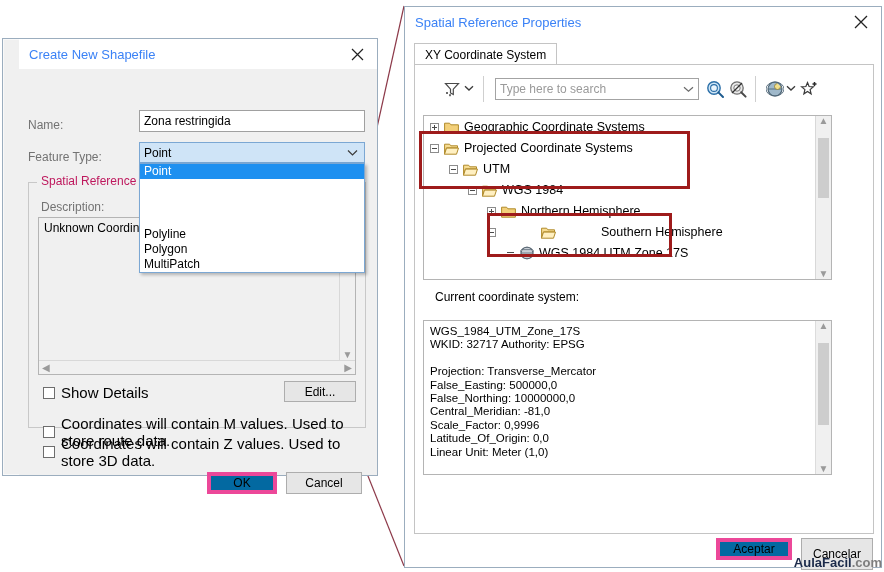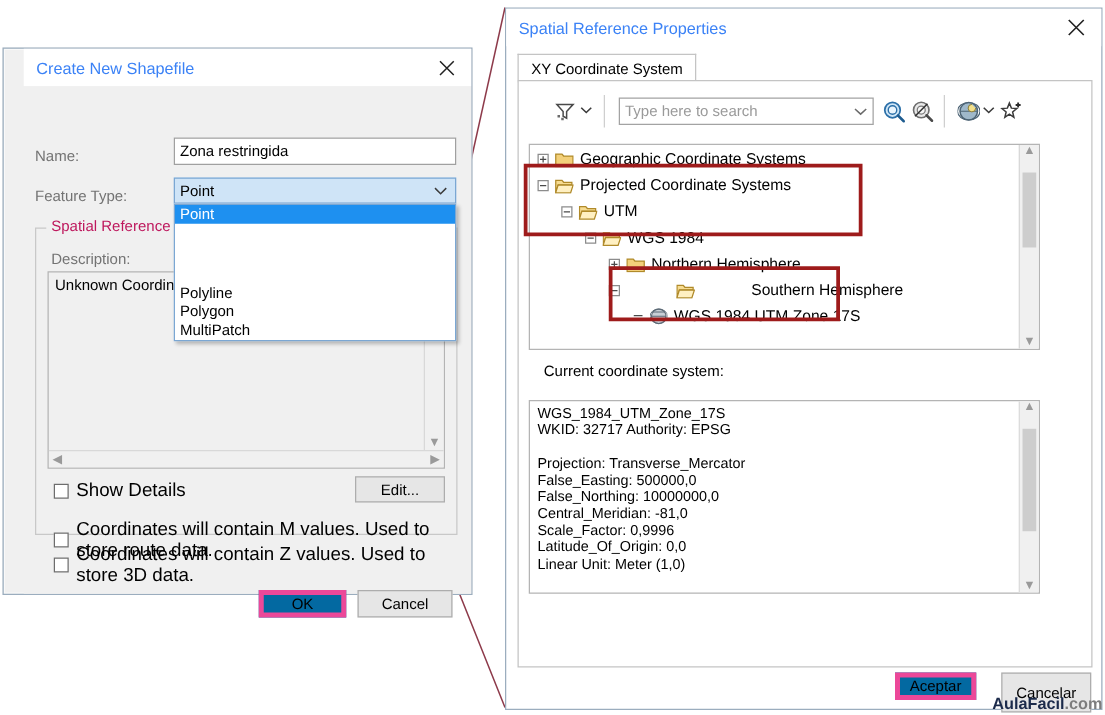--- a/index.html
+++ b/index.html
@@ -434,19 +434,19 @@
 Latitude_Of_Origin: 0,0
 Linear Unit: Meter (1,0)</div>
       <div class="curscroll">
         <span class="arwglyph">▲</span>
         <span class="arwglyph">▼</span>
       </div>
       <div class="thumb" style="right:2px;left:auto;top:22px;height:82px;"></div>
     </div>
   </div>
 
-  <div class="btn def" style="left:311px;top:531px;width:65px;height:22px;">Aceptar</div>
+  <div class="btn def" style="left:311px;top:531px;width:76px;height:22px;">Aceptar</div>
   <div class="btn" style="left:396px;top:531px;width:72px;height:32px;">Cancelar</div>
 </div>
 
 <div class="watermark">
   <span>AulaFacil</span><span class="dotcom">.com</span>
 </div>
 
 </body></html>

